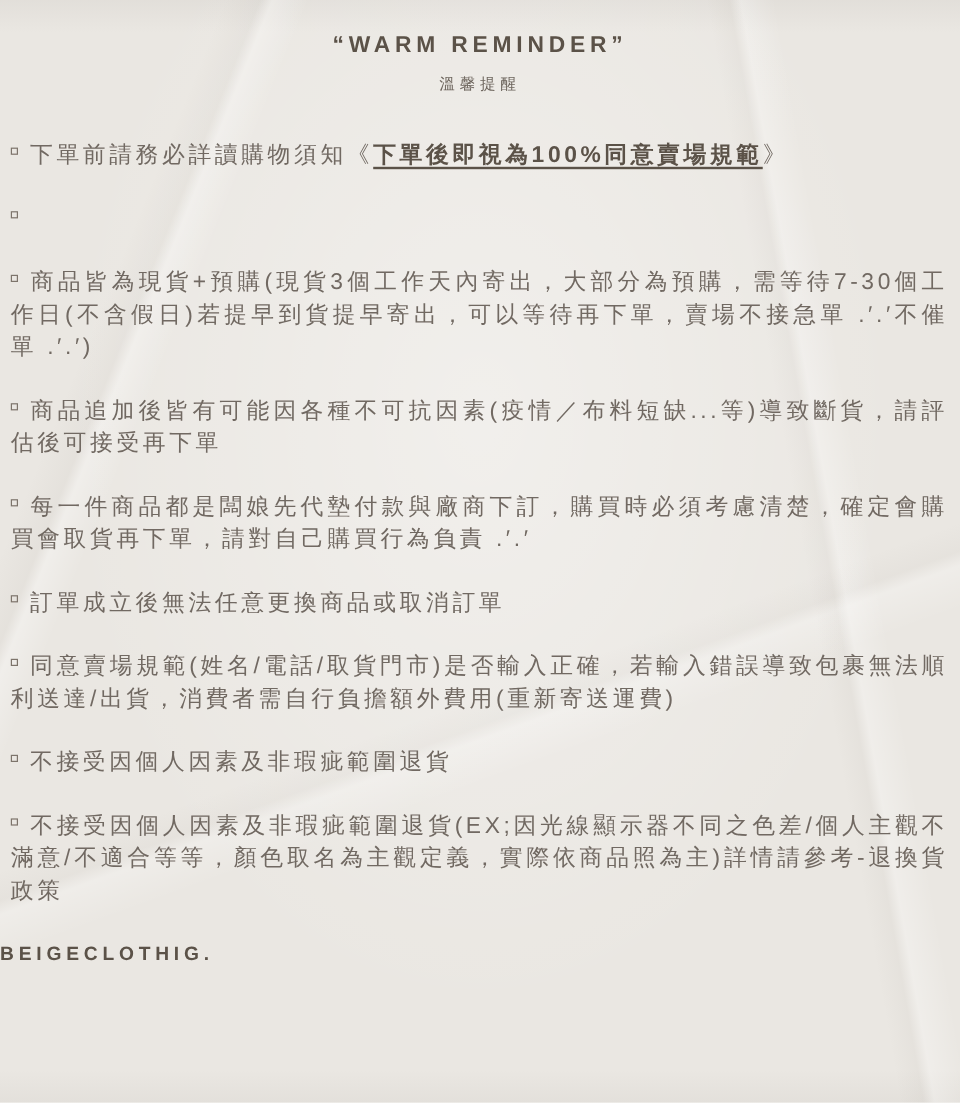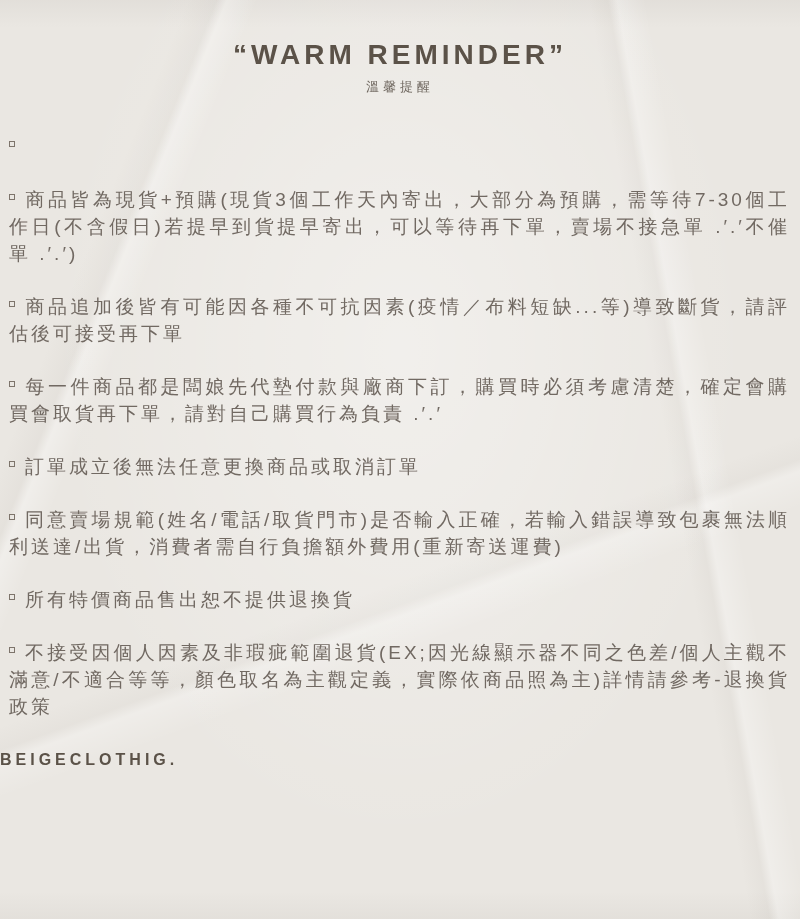--- a/index.html
+++ b/index.html
@@ -16,26 +16,25 @@
       radial-gradient(ellipse at 50% 38%, rgba(255,255,255,0.35) 0%, rgba(255,255,255,0) 62%),
       linear-gradient(112deg, rgba(110,100,90,0) 16%, rgba(110,100,90,0.045) 18.5%, rgba(255,255,255,0.30) 19.4%, rgba(110,100,90,0) 22%),
       linear-gradient(80deg,  rgba(110,100,90,0) 78%, rgba(110,100,90,0.04) 80%, rgba(255,255,255,0.28) 81%, rgba(110,100,90,0) 84%),
       linear-gradient(160deg, rgba(110,100,90,0) 60%, rgba(110,100,90,0.035) 62%, rgba(255,255,255,0.25) 63%, rgba(110,100,90,0) 66%),
       linear-gradient(180deg, rgba(100,92,84,0.06) 0%, rgba(100,92,84,0) 3%, rgba(100,92,84,0) 97%, rgba(100,92,84,0.05) 100%);
     color: #716962;
   }
 
   .header { text-align: center; padding-top: 25px; }
   .title {
-    font-size: 28px;
+    font-size: 19px;
     font-weight: bold;
     letter-spacing: 4px;
     color: #5b5248;
     line-height: 26px;
-    margin-top: 17px;
   }
   .subtitle {
     margin-top: 10px;
     font-size: 13px;
     letter-spacing: 4px;
     color: #6e665e;
     line-height: 18px;
   }
 
   .notice-list {
@@ -86,27 +85,28 @@
 <body>
 
 <div class="page">
 
   <div class="header">
     <div class="title">“WARM REMINDER”</div>
     <div class="subtitle">溫馨提醒</div>
   </div>
 
   <div class="notice-list">
+      <p class="notice"><span class="bullet"></span><span>下單前請務必詳讀購物須知</span><span>《</span><strong class="u">下單後即視為100%同意賣場規範</strong><span>》</span></p>
       <p class="notice"><span class="bullet"></span></p>
       <p class="notice"><span class="bullet"></span><span>商品皆為現貨+預購(現貨3個工作天內寄出，大部分為預購，需等待7-30個工作日(不含假日)若提早到貨提早寄出，可以等待再下單，賣場不接急單 .′.′不催單 .′.′)</span></p>
       <p class="notice"><span class="bullet"></span><span>商品追加後皆有可能因各種不可抗因素(疫情／布料短缺...等)導致斷貨，請評估後可接受再下單</span></p>
       <p class="notice"><span class="bullet"></span><span>每一件商品都是闆娘先代墊付款與廠商下訂，購買時必須考慮清楚，確定會購買會取貨再下單，請對自己購買行為負責 .′.′</span></p>
       <p class="notice"><span class="bullet"></span><span>訂單成立後無法任意更換商品或取消訂單</span></p>
       <p class="notice"><span class="bullet"></span><span>同意賣場規範(姓名/電話/取貨門市)是否輸入正確，若輸入錯誤導致包裹無法順利送達/出貨，消費者需自行負擔額外費用(重新寄送運費)</span></p>
-      <p class="notice"><span class="bullet"></span><span>所有特價商品售出恕不提供退換貨</span></p>
+      <p class="notice"><span class="bullet"></span><span>不接受因個人因素及非瑕疵範圍退貨</span></p>
       <p class="notice"><span class="bullet"></span><span>不接受因個人因素及非瑕疵範圍退貨(EX;因光線顯示器不同之色差/個人主觀不滿意/不適合等等，顏色取名為主觀定義，實際依商品照為主)詳情請參考-退換貨政策</span></p>
     </div>
 
   <div class="footer">
     <span class="brand">BEIGECLOTHIG.</span>
   </div>
 
 </div>
 
 </body></html>

